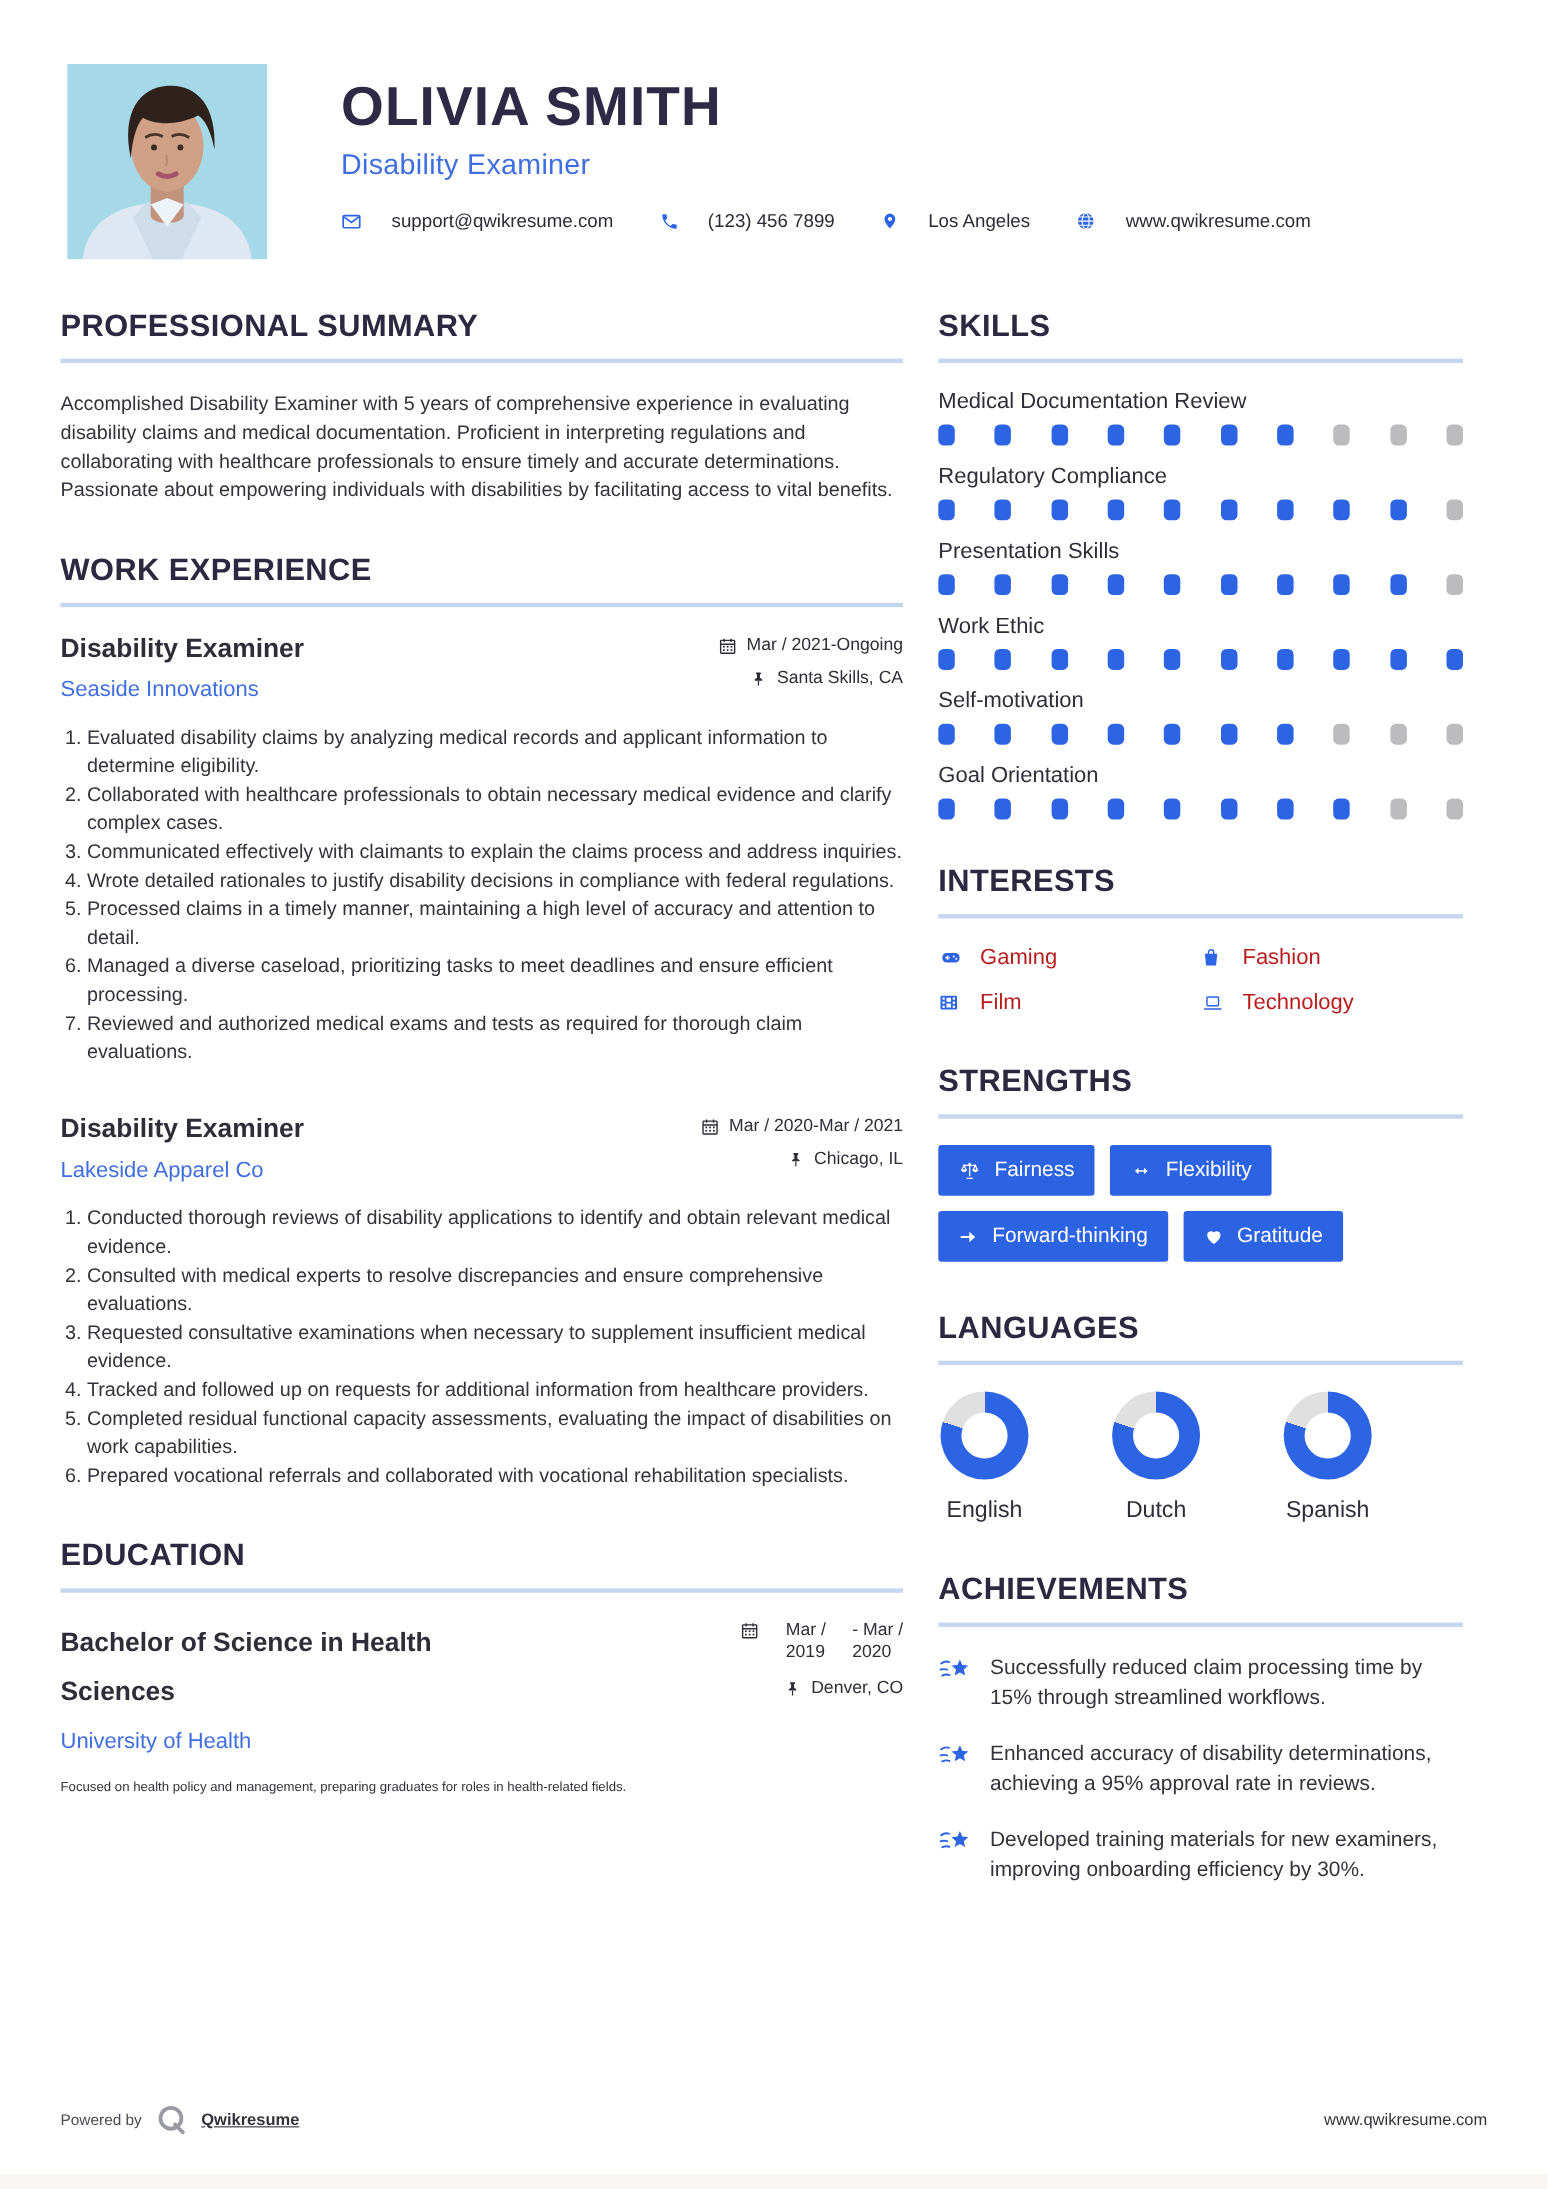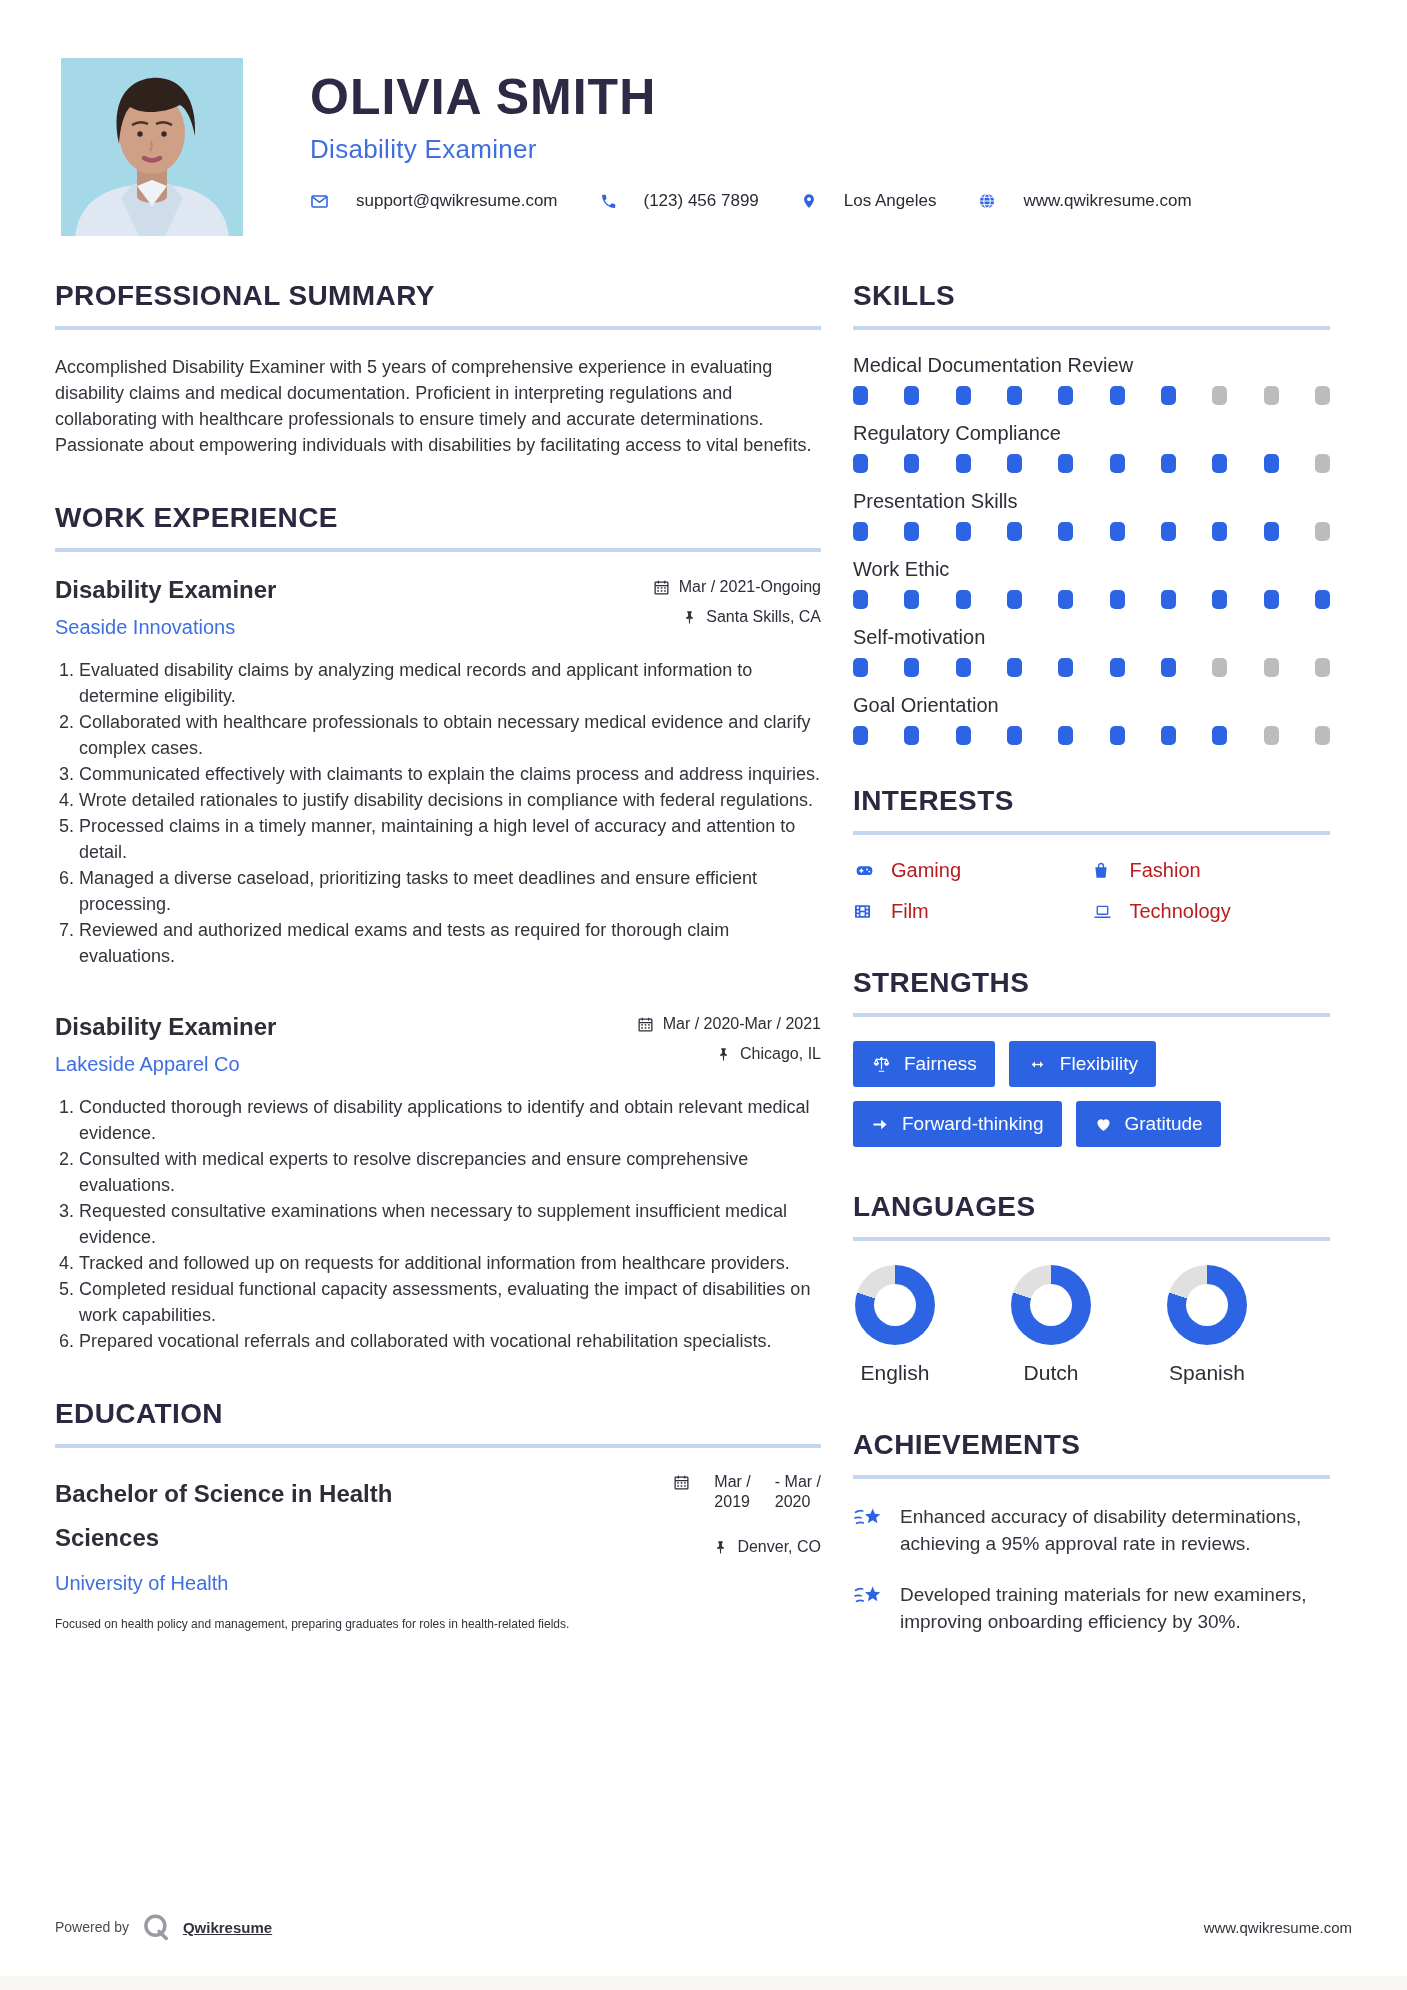--- a/index.html
+++ b/index.html
@@ -38,21 +38,21 @@
   .job-company { font-size:20px; color:#3e6edf; margin-top:12px; }
   .job-meta { display:flex; flex-direction:column; align-items:flex-end; gap:12px; flex:none; padding-top:2px; }
   .meta-row { display:flex; align-items:center; gap:9px; font-size:16px; color:#2e2d38; }
   .meta-row .icn { color:#2e2d38; display:flex; align-items:center; }
   .job-bullets { margin:18px 0 0 0; padding-left:24px; }
   .job-bullets li { font-size:18px; line-height:26px; color:#34333c; }
 
   .edu-head { display:flex; justify-content:space-between; align-items:flex-start; }
   .edu-degree { font-size:24px; font-weight:700; color:#2e2d38; width:430px; line-height:44px; }
   .edu-school { font-size:20px; color:#3e6edf; margin-top:12px; }
-  .edu-meta { display:flex; flex-direction:column; align-items:flex-end; gap:26px; flex:none;justify-content:flex-end; }
+  .edu-meta { display:flex; flex-direction:column; align-items:flex-end; gap:14px; flex:none;justify-content:flex-end; }
   .edu-dates { display:flex; gap:24px; align-items:flex-start; font-size:16px; color:#2e2d38; }
   .edu-dates .icn { margin-top:2px; }
   .date-group { line-height:20px; }
   .edu-desc { font-size:12px; line-height:26px; margin-top:16px; color:#34333c; }
 
   
   .skill { margin-bottom:17px; }
   .skill-label { font-size:20px; color:#2e2d38; }
   .dots { display:flex; justify-content:space-between; margin-top:9px; }
   .dot { width:15px; height:19px; border-radius:5px; background:#bcbcbe; }
@@ -565,20 +565,29 @@
               <div class="lang-label">Spanish</div>
             </div>
           </div>
       </div>
 
       <div class="section">
         <div class="sec-heading">ACHIEVEMENTS</div>
         <div class="sec-rule"></div>
         <div>
 
+            <div class="ach">
+              <span class="icn"><svg viewBox="0 0 30 26" width="31" height="27">
+                  <path fill="currentColor" d="M19 3.4l2.1 4.9 5.3.5-4 3.5 1.2 5.2-4.6-2.7-4.6 2.7 1.2-5.2-4-3.5 5.3-.5 2.1-4.9z"></path>
+                  <g stroke="currentColor" stroke-width="1.7" stroke-linecap="round" fill="none">
+                    <path d="M2.5 7c2.6-1.9 4.8-2.1 6.9-1.3M2 12.3c2.3-.6 3.8-.6 5.8 0M3.5 17.6c2.1-1 4.2-1.2 6.3-.4"></path>
+                  </g>
+                </svg></span>
+              <p>Successfully reduced claim processing time by 15% through streamlined workflows.</p>
+            </div>
 
             <div class="ach">
               <span class="icn"><svg viewBox="0 0 30 26" width="31" height="27">
                   <path fill="currentColor" d="M19 3.4l2.1 4.9 5.3.5-4 3.5 1.2 5.2-4.6-2.7-4.6 2.7 1.2-5.2-4-3.5 5.3-.5 2.1-4.9z"></path>
                   <g stroke="currentColor" stroke-width="1.7" stroke-linecap="round" fill="none">
                     <path d="M2.5 7c2.6-1.9 4.8-2.1 6.9-1.3M2 12.3c2.3-.6 3.8-.6 5.8 0M3.5 17.6c2.1-1 4.2-1.2 6.3-.4"></path>
                   </g>
                 </svg></span>
               <p>Enhanced accuracy of disability determinations, achieving a 95% approval rate in reviews.</p>
             </div>

